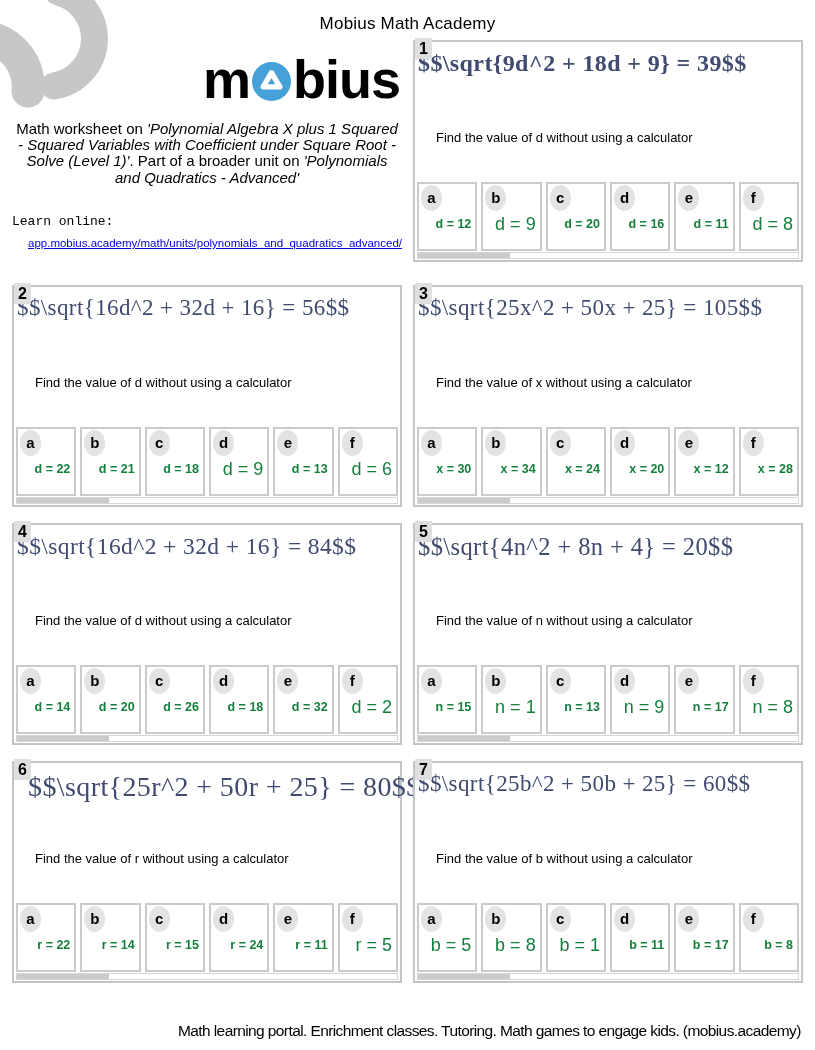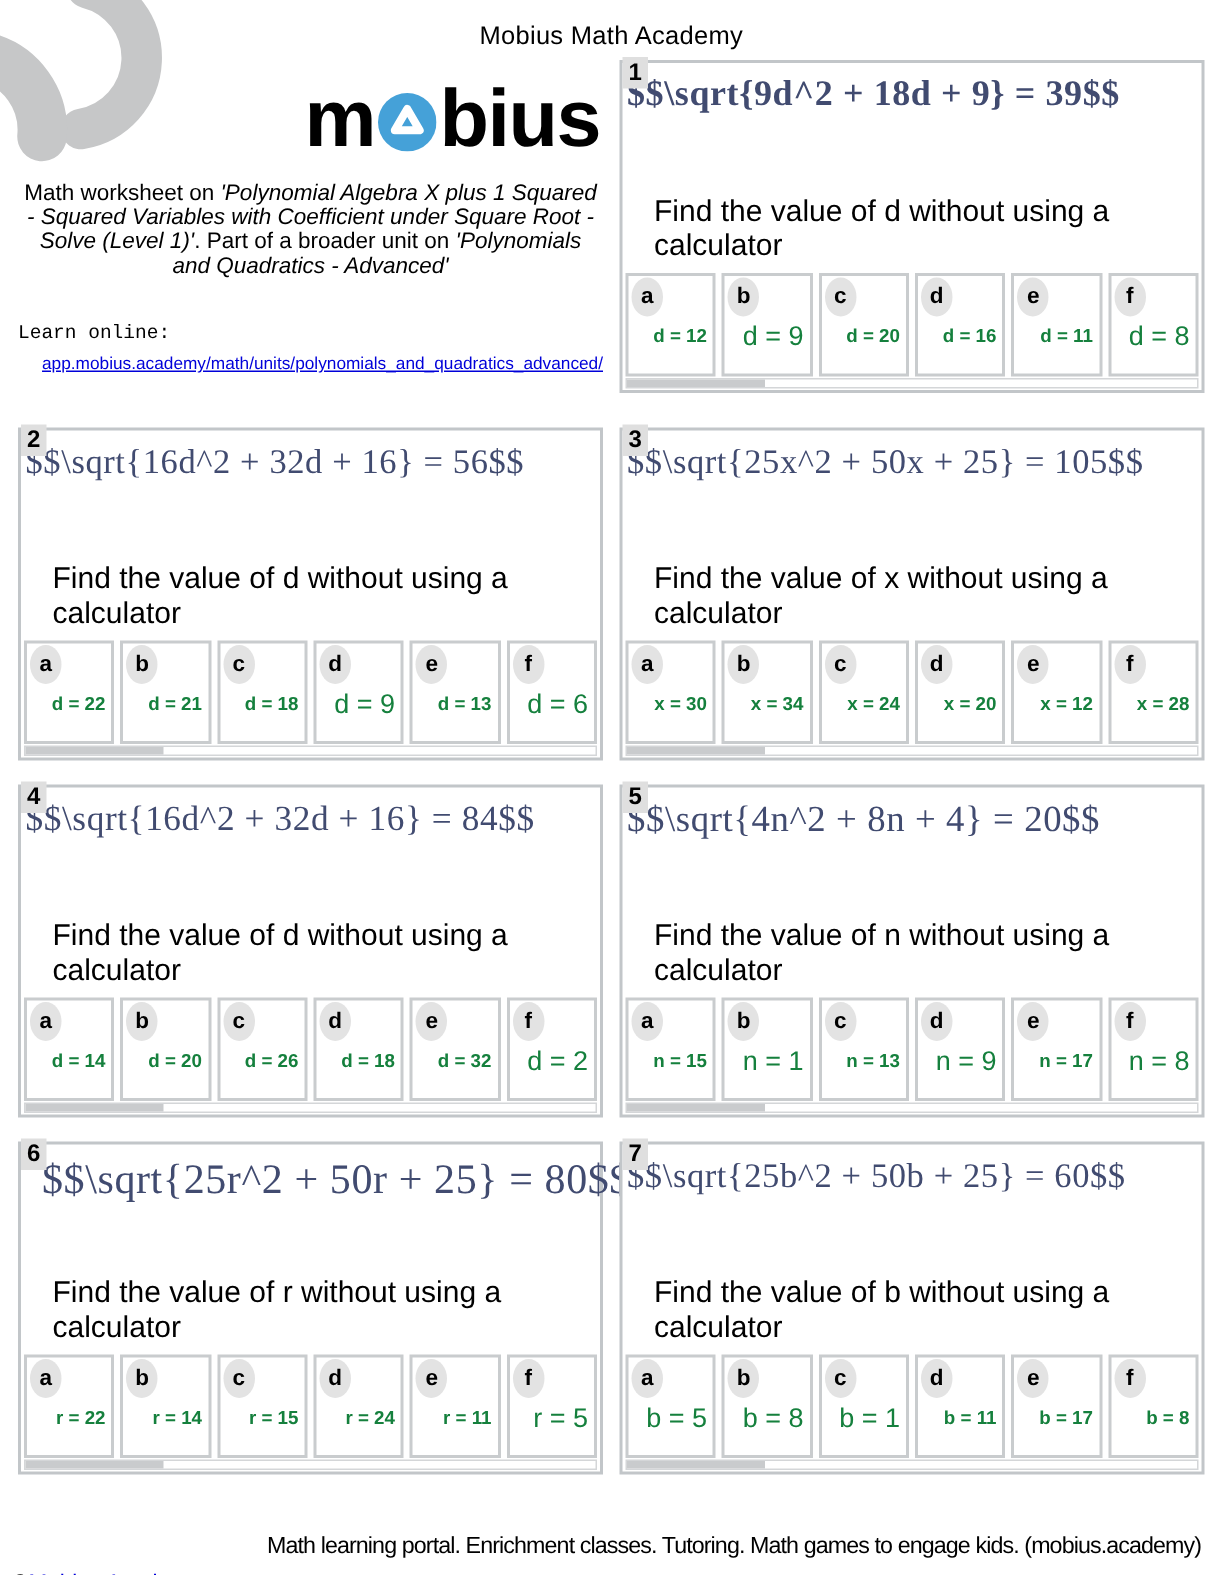--- a/index.html
+++ b/index.html
@@ -48,21 +48,21 @@
     min-width:17px; height:21px; padding:0 3px; text-align:center;
     font-size:16px; font-weight:bold; line-height:21px; color:#000;
   }
   .equation {
     position:absolute; top:8px; left:3px; white-space:nowrap;
     font-family:"Liberation Serif", serif; color:#414b70; letter-spacing:0.4px;
   }
   .eq1 { font-size:24px;font-weight:bold; } .eq2 { font-size:23px; } .eq3 { font-size:23px; }
   .eq4 { font-size:23.5px; } .eq5 { font-size:24.5px; } .eq6 { font-size:28px;margin-left:11px; }
   .eq7 { font-size:23px; }
-  .prompt { position:absolute; top:88px; left:21px; font-size:20px; }
+  .prompt { position:absolute; top:88px; left:21px; font-size:13px; }
 
   .options { position:absolute; left:2px; right:2px; top:140px; bottom:9px; display:flex; gap:4px; }
   .cell { position:relative; flex:1 1 0; border:2px solid #c9ccce; background:#fff; }
   .letter {
     position:absolute; top:1px; left:2px; width:21px; height:26px;
     background:#e3e3e3; border-radius:50%;
     font-size:15px; font-weight:bold; text-align:center; line-height:25px;
   }
   .value { position:absolute; right:4px; white-space:nowrap; color:#15803d; }
   .value.small { font-size:12.5px; font-weight:bold; bottom:18px; }

